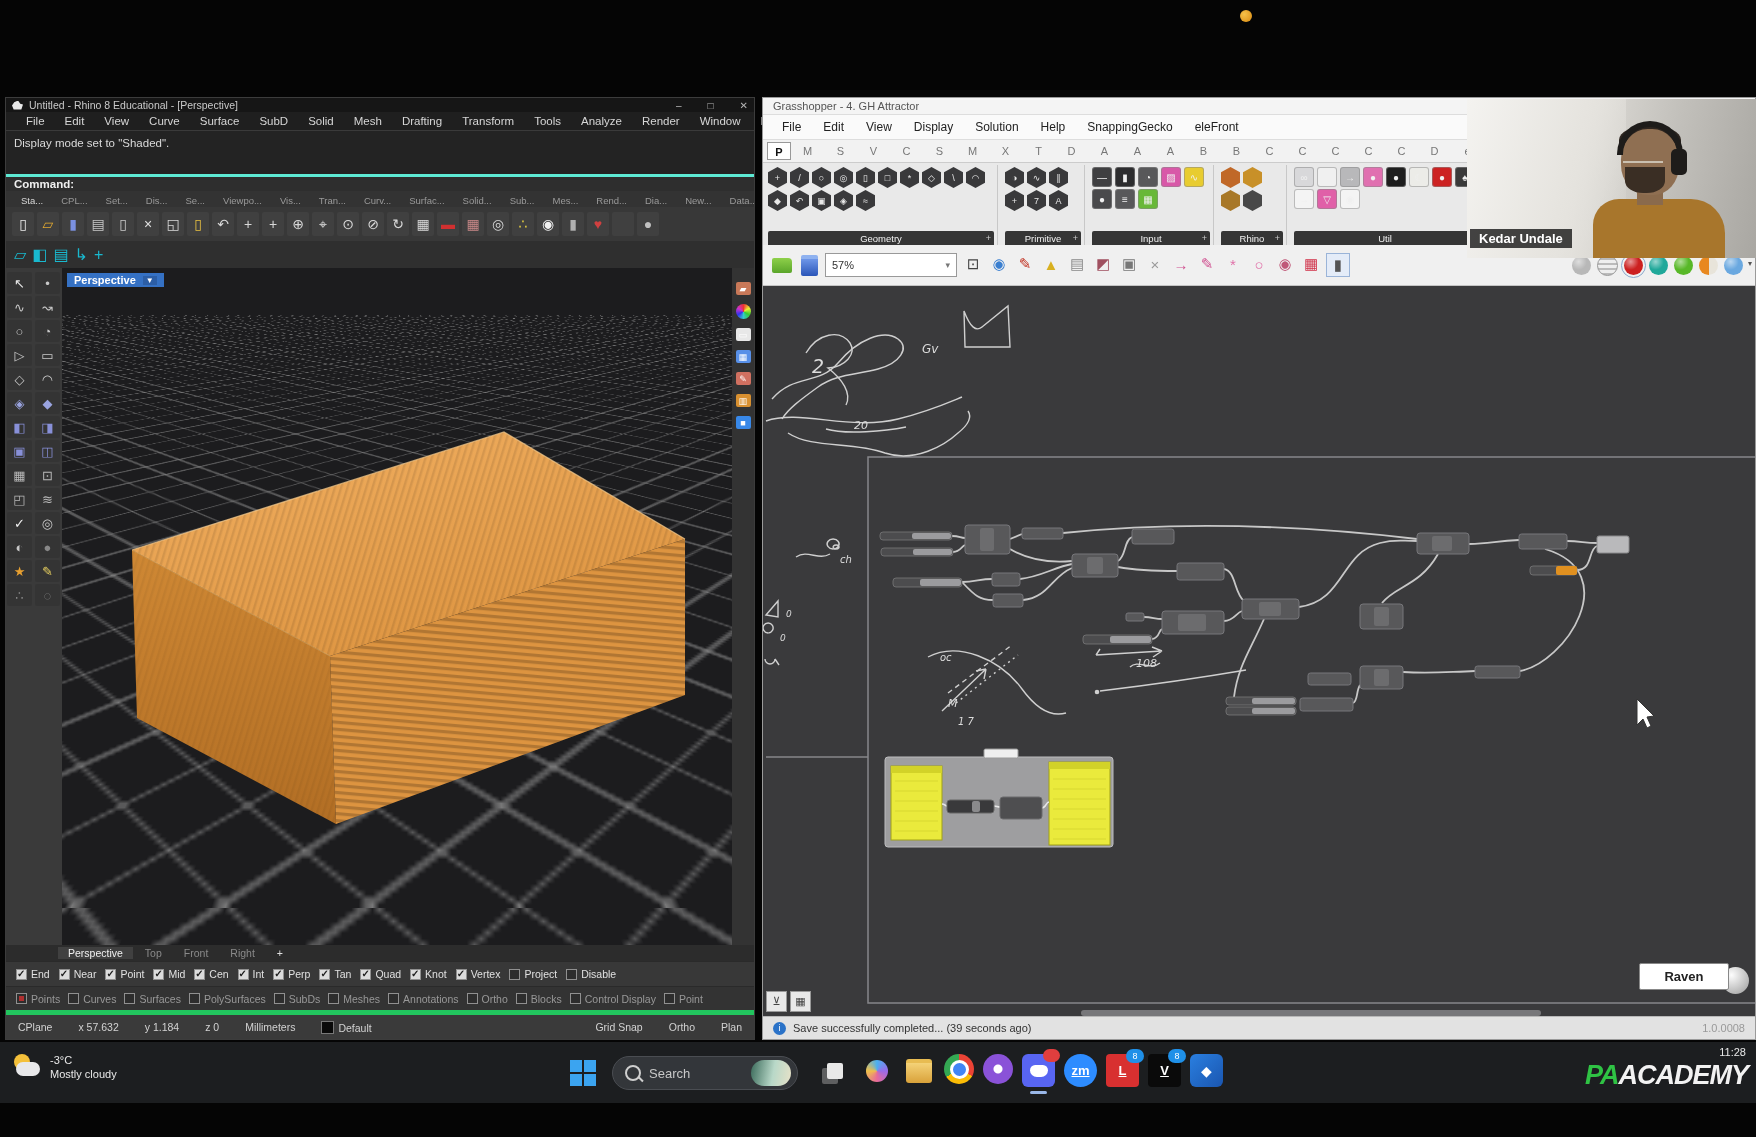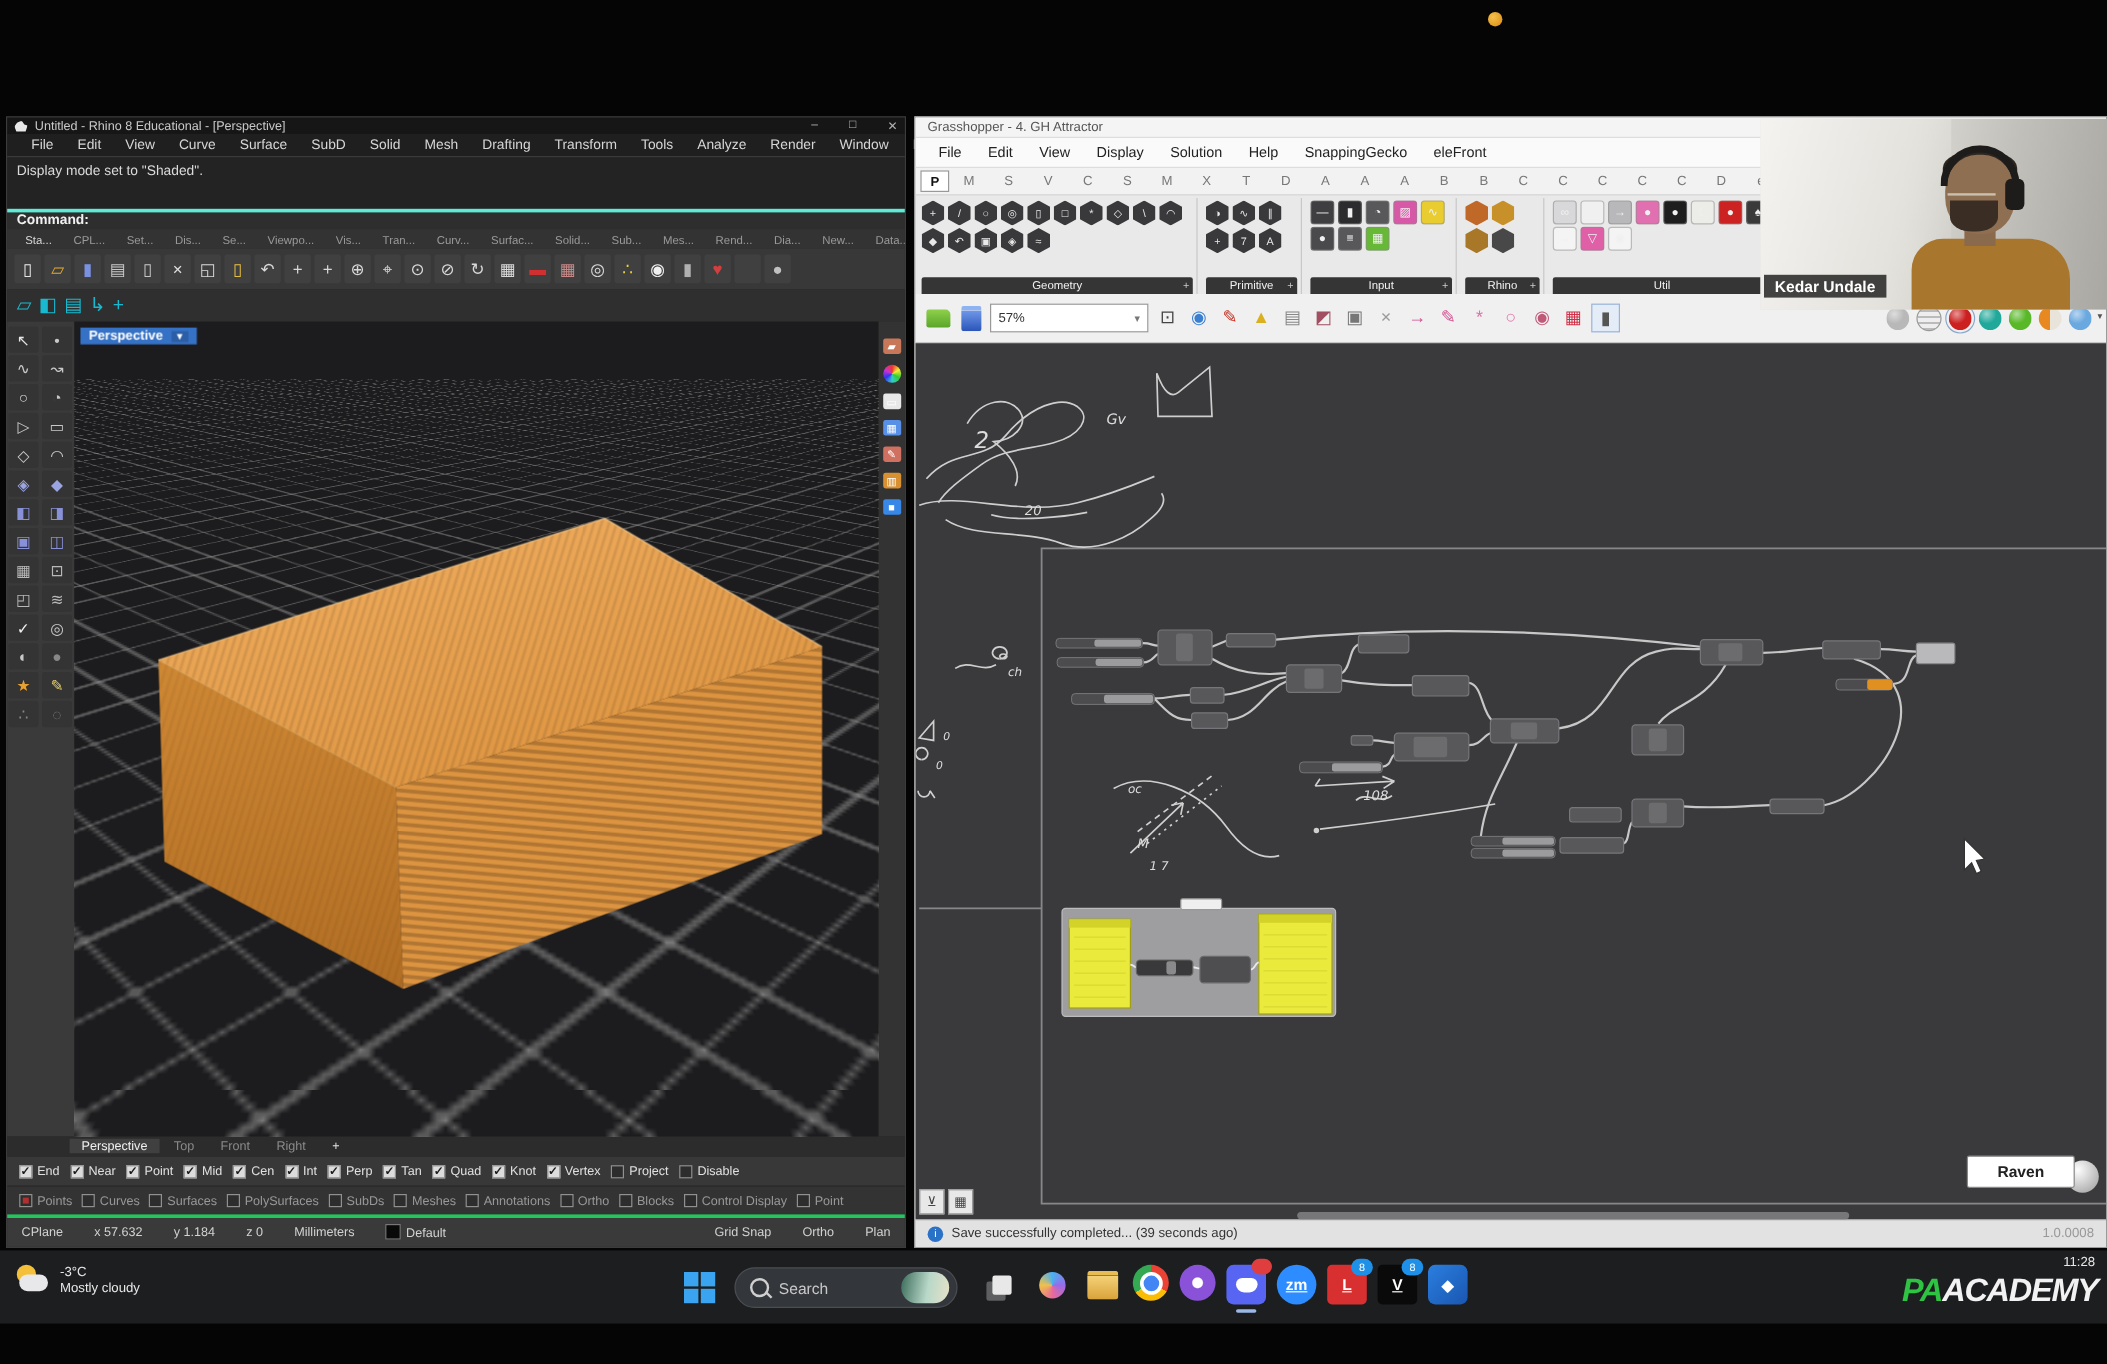--- a/index.html
+++ b/index.html
@@ -39,21 +39,21 @@
   .r-vptabs span:first-child{background:#404040;color:#f0f0f0;}
   .r-vptabs span:last-child{color:#e0e0e0;}
   .r-osnap{height:24px;background:#383838;border-top:1px solid #2a2a2a;display:flex;align-items:center;gap:9px;padding:0 10px;}
   .r-filter{height:23px;background:#333;border-top:1px solid #2a2a2a;display:flex;align-items:center;gap:8px;padding:0 10px;}
   .r-filter .chk span:last-child{color:#989898;}
   .chk{display:flex;align-items:center;gap:4px;font-size:10.5px;color:#e0e0e0;}
   .box{width:11px;height:11px;border:1px solid #909090;background:#2d2d2d;position:relative;box-sizing:border-box;flex:0 0 auto;}
   .box.on{background:#dcdcdc;}
   .box.on::after{content:"✓";position:absolute;top:-2px;left:0px;color:#1a1a1a;font-size:10px;font-weight:bold;}
   .box.mark::after{content:"";position:absolute;inset:2px;background:#b03030;}
-  .r-status{height:24px;background:#3a3a3a;border-top:3px solid #22c55e;display:flex;align-items:center;gap:26px;padding:0 12px;color:#d2d2d2;font-size:10.5px;}
+  .r-status{height:24px;background:#3a3a3a;border-top:5px solid #22c55e;display:flex;align-items:center;gap:26px;padding:0 12px;color:#d2d2d2;font-size:10.5px;}
   .r-status .sw{width:11px;height:11px;background:#090909;border:1px solid #777;display:inline-block;margin-right:4px;vertical-align:-2px;}
   
   #gh{position:absolute;left:762px;top:97px;width:994px;height:943px;background:#f0f0f0;border:1px solid #9a9a9a;box-sizing:border-box;display:flex;flex-direction:column;}
   .g-title{height:16px;background:#f4f4f4;color:#555;font-size:11px;display:flex;align-items:center;padding:0 10px;border-bottom:1px solid #ddd;}
   .g-menu{height:24px;background:#fafafa;display:flex;align-items:center;padding:0 8px;border-bottom:1px solid #ddd;}
   .g-menu span{color:#222;font-size:12px;padding:0 11px;}
   .g-letters{height:22px;background:#f2f2f2;display:flex;align-items:center;padding:0 4px;border-bottom:1px solid #ccc;overflow:hidden;}
   .lt{color:#777;font-size:11px;width:33px;text-align:center;flex:0 0 auto;}
   .g-letters .lt:first-child{background:#fff;border:1px solid #999;color:#111;font-weight:bold;width:24px;height:18px;line-height:18px;box-sizing:border-box;}
   .g-ribbon{height:80px;background:#e9e9e9;display:flex;align-items:stretch;padding:2px 2px 0 2px;gap:4px;overflow:hidden;}

